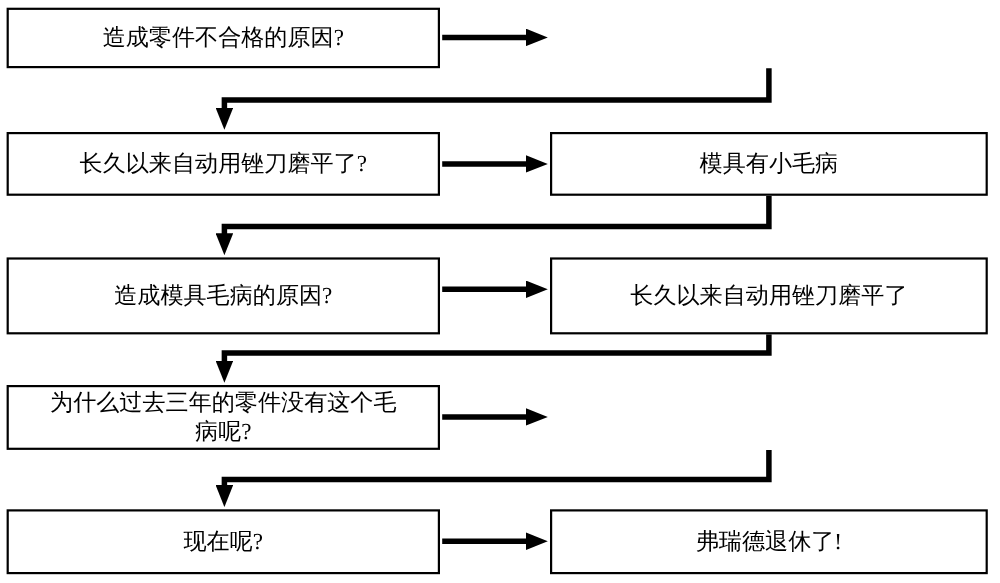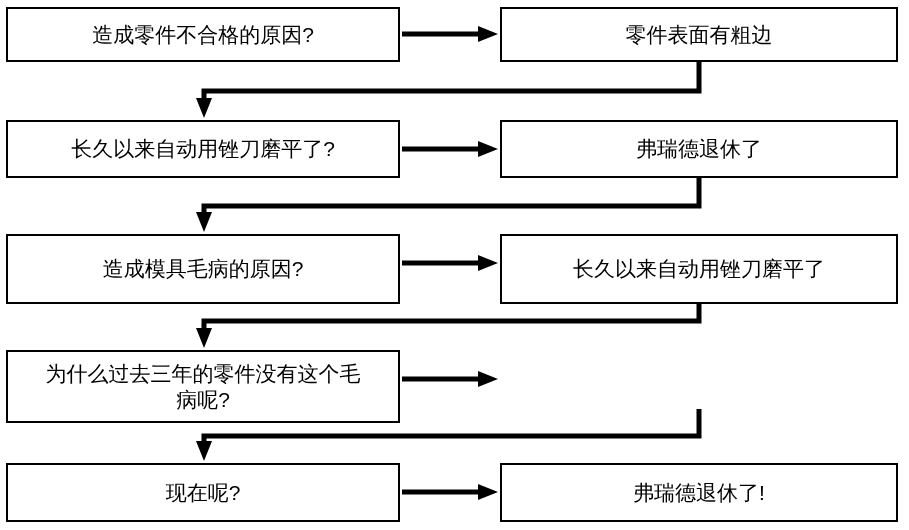--- a/index.html
+++ b/index.html
@@ -23,27 +23,28 @@
     border:2px solid var(--box-border);
     background:var(--box-fill);
     display:flex;
     align-items:center;
     justify-content:center;
     text-align:center;
     font-size:21px;
     line-height:1.22;
     white-space:pre-line;
     padding:0 12px;
+    font-family:Liberation Serif, serif;
   }
   .qcol{left:6px;width:394px;}
   .acol{left:500px;width:398px;}
   .r1{top:7px;height:55px;}
   .r2{top:120px;height:58px;}
   .r3{top:234px;height:70px;}
-  .r4{top:350px;height:73px;}
+  .r4{top:350px;height:59px;}
   .r5{top:463px;height:59px;}
   svg.connectors{
     position:absolute;
     left:0;top:0;width:909px;height:530px;
     pointer-events:none;
   }
   svg.connectors path.link{
     stroke:var(--line-color);
     stroke-width:5;
     fill:none;
@@ -72,24 +73,23 @@
     <path class="link" d="M402,379 H479" marker-end="url(#arrow)"></path>
     <path class="link" d="M402,492 H479" marker-end="url(#arrow)"></path>
 
     <path class="link" d="M699,62 V91 H204 V99" marker-end="url(#arrow)"></path>
     <path class="link" d="M699,178 V206 H204 V213" marker-end="url(#arrow)"></path>
     <path class="link" d="M699,292 V321 H204 V329" marker-end="url(#arrow)"></path>
     <path class="link" d="M699,409 V436 H204 V442" marker-end="url(#arrow)"></path>
   </svg>
 
   <div class="node qcol r1">造成零件不合格的原因?</div>
-  <div class="node acol r1">零件表面有粗边</div>
 
   <div class="node qcol r2">长久以来自动用锉刀磨平了?</div>
-  <div class="node acol r2">弗瑞德退休了</div>
+  <div class="node acol r2">模具有小毛病</div>
 
   <div class="node qcol r3">造成模具毛病的原因?</div>
   <div class="node acol r3">长久以来自动用锉刀磨平了</div>
 
   <div class="node qcol r4">为什么过去三年的零件没有这个毛
 病呢?</div>
 
   <div class="node qcol r5">现在呢?</div>
   <div class="node acol r5">弗瑞德退休了!</div>
 

